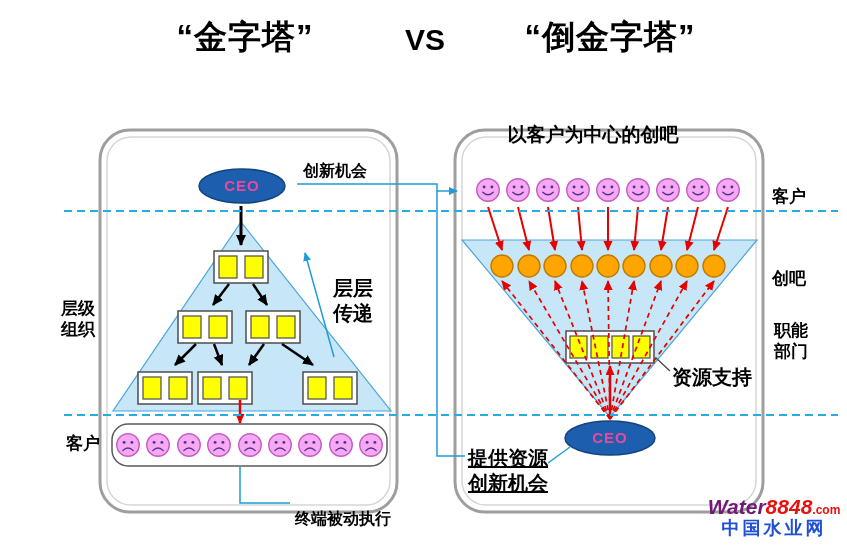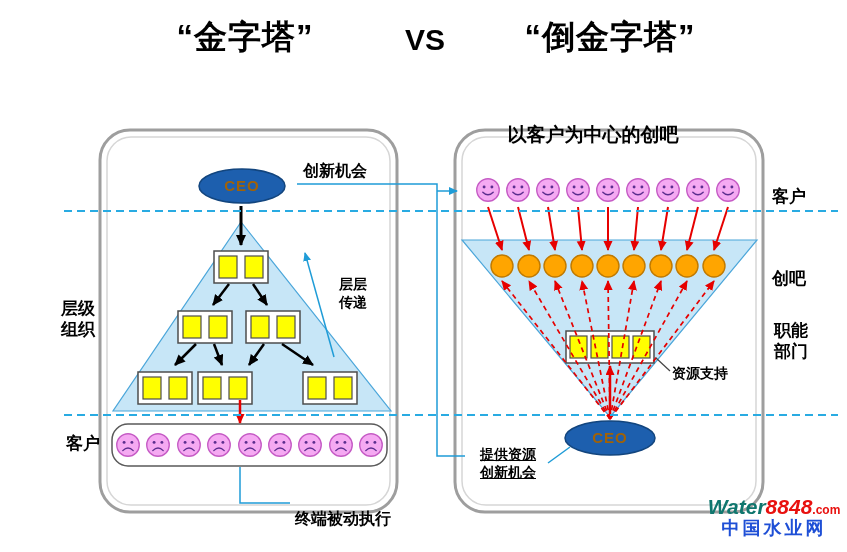--- a/index.html
+++ b/index.html
@@ -6,25 +6,25 @@
   .stage{position:relative;width:847px;height:552px;background:#fff;overflow:hidden;
          font-family:"Liberation Sans","DejaVu Sans",sans-serif;}
   .stage svg{position:absolute;left:0;top:0;}
   .lbl{position:absolute;font-weight:700;color:#000;line-height:1.25;}
   .center{text-align:center;}
   .pre{white-space:pre-line;}
   .title{font-size:33px;letter-spacing:1px;}
   .vs{font-size:30px;}
   .subtitle{font-size:19px;}
   .side{font-size:17px;}
-  .small{font-size:14px;}
+  .small{font-size:20px;}
   .mid{font-size:16px;}
-  .ceo-text{position:absolute;color:#a16207;font-weight:700;font-size:15px;text-align:center;letter-spacing:1px;}
+  .ceo-text{position:absolute;color:#ec4899;font-weight:700;font-size:15px;text-align:center;letter-spacing:1px;}
   .wm{position:absolute;left:706px;top:495px;width:136px;text-align:center;line-height:1.1;}
-  .wm .w1{font-weight:700;font-style:italic;font-size:21px;color:#0f766e;}
+  .wm .w1{font-weight:700;font-style:italic;font-size:21px;color:#701a75;}
   .wm .w2{font-weight:700;font-style:italic;font-size:21px;color:#E8110F;}
   .wm .w3{font-weight:700;font-size:12px;color:#E8110F;}
   .wm .w4{display:block;font-weight:700;font-size:18px;color:#1E4FD6;letter-spacing:3px;margin-top:1px;}
 </style>
 </head>
 <body>
 
 <div class="stage">
 
   <svg width="847" height="552" viewBox="0 0 847 552">

